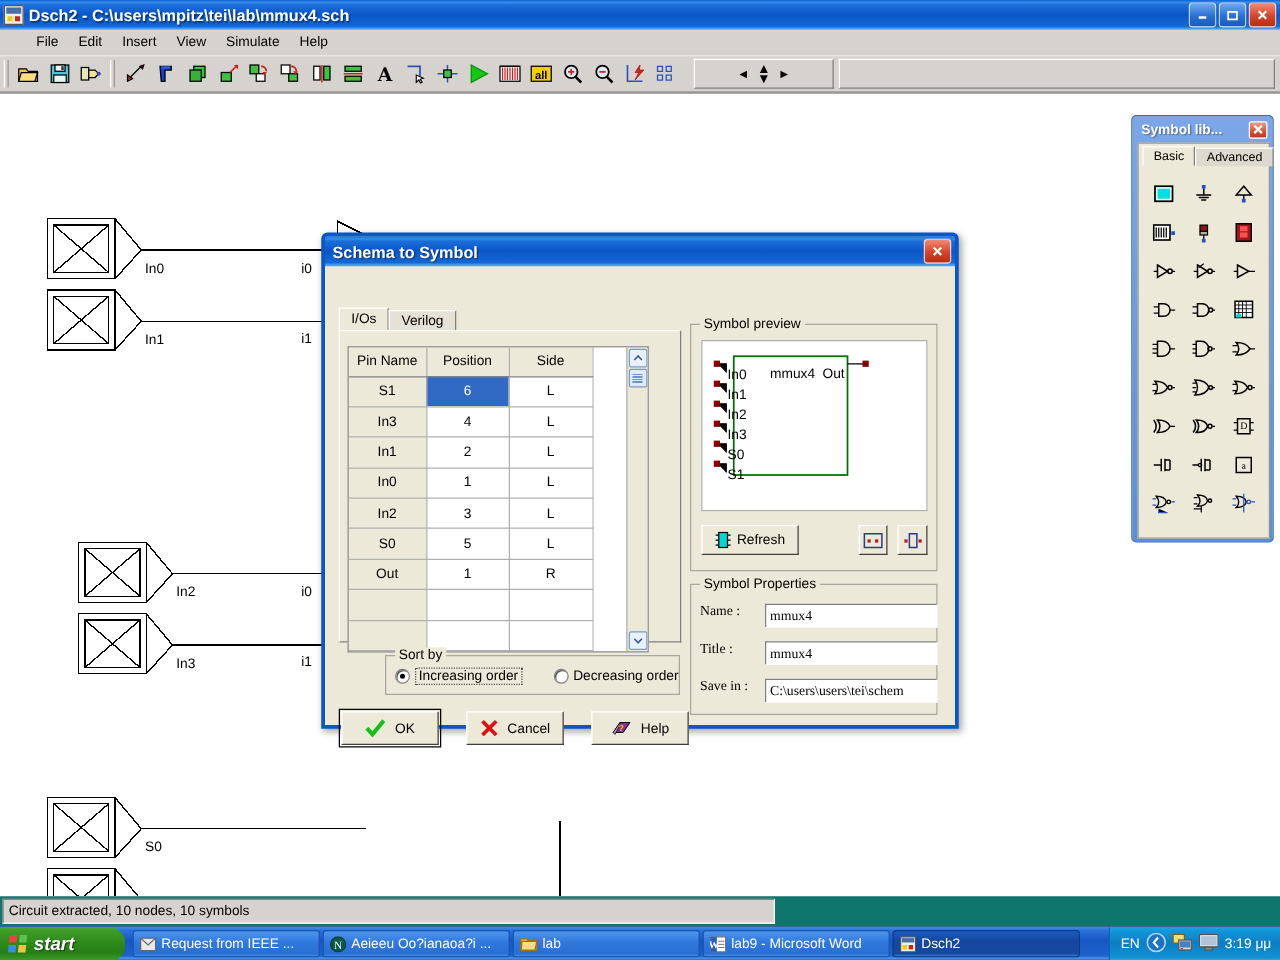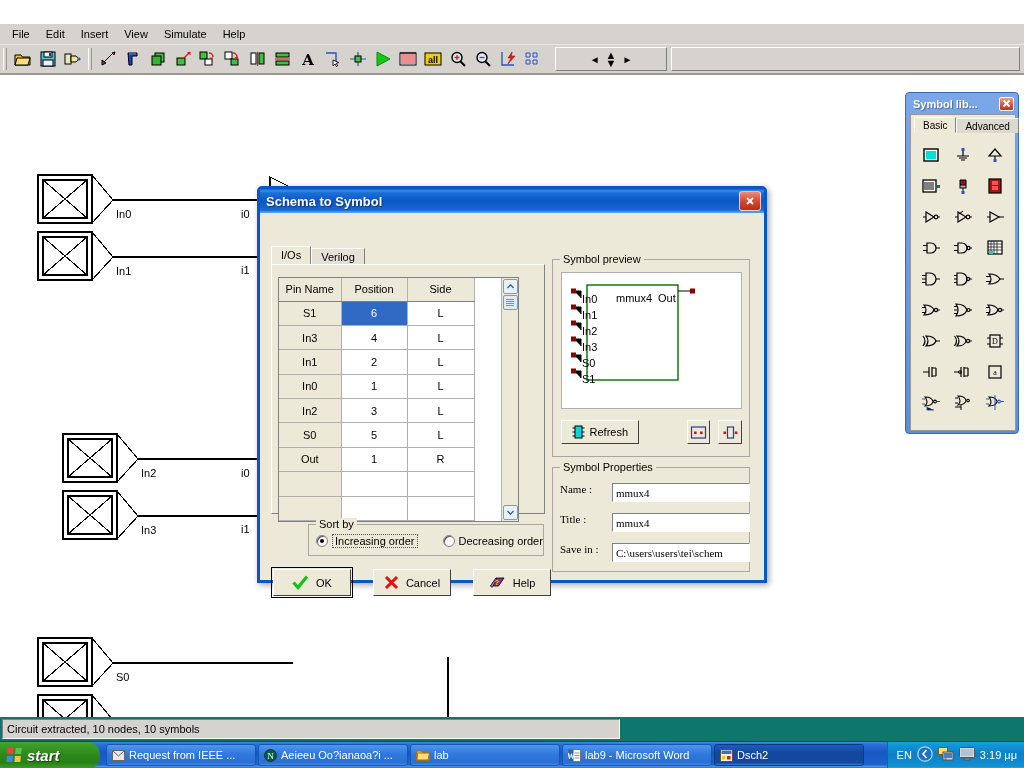--- a/index.html
+++ b/index.html
@@ -49,21 +49,21 @@
     background: linear-gradient(to bottom, #6ba8ef, #2a6fd4 55%, #1a5bbd);
   }
   .tbtn.close {
     background: linear-gradient(to bottom, #f08a74, #d3452a 55%, #b52d14);
   }
 
   
   .menubar {
     position: absolute; left: 0; top: 24px; width: 1024px; height: 21px;
     background: #d6d3ce; border-bottom: 1px solid #e8e6e1;
-    display: flex; align-items: center; padding-left: 4px;
+    display: flex; align-items: center; padding-left: 21px;
   }
   .menu-item {
     padding: 2px 8px; font-size: 11px; color: #000; cursor: default;
   }
 
   
   .toolbar {
     position: absolute; left: 0; top: 45px; width: 1024px; height: 30px;
     background: #d6d3ce; border-bottom: 2px solid #9a9792;
     display: flex; align-items: center;
@@ -344,20 +344,41 @@
     border-right: 1px solid #fff; border-bottom: 1px solid #fff;
     font-size: 11px; display: flex; align-items: center; padding-left: 3px;
     overflow: hidden; white-space: nowrap;
   }
 </style>
 </head>
 <body>
 
 <div id="app">
 
+  <div class="titlebar">
+    <div class="title-ico"></div>
+    <div class="title-text">Dsch2 - C:\users\mpitz\tei\lab\mmux4.sch</div>
+    <div class="title-btns">
+      <div class="tbtn">
+        <svg width="10" height="10" viewBox="0 0 10 10">
+            <rect x="2" y="6" width="6" height="2" fill="#fff"></rect>
+          </svg>
+      </div>
+      <div class="tbtn">
+        <svg width="10" height="10" viewBox="0 0 10 10">
+            <rect x="1.5" y="2.5" width="7" height="6" fill="none" stroke="#fff" stroke-width="1.4"></rect>
+          </svg>
+      </div>
+      <div class="tbtn close">
+        <svg width="10" height="10" viewBox="0 0 10 10">
+            <path d="M2 2 L8 8 M8 2 L2 8" stroke="#fff" stroke-width="1.8" fill="none"></path>
+          </svg>
+      </div>
+    </div>
+  </div>
 
   <div class="menubar">
     <div class="menu-item">File</div>
     <div class="menu-item">Edit</div>
     <div class="menu-item">Insert</div>
     <div class="menu-item">View</div>
     <div class="menu-item">Simulate</div>
     <div class="menu-item">Help</div>
   </div>
 

